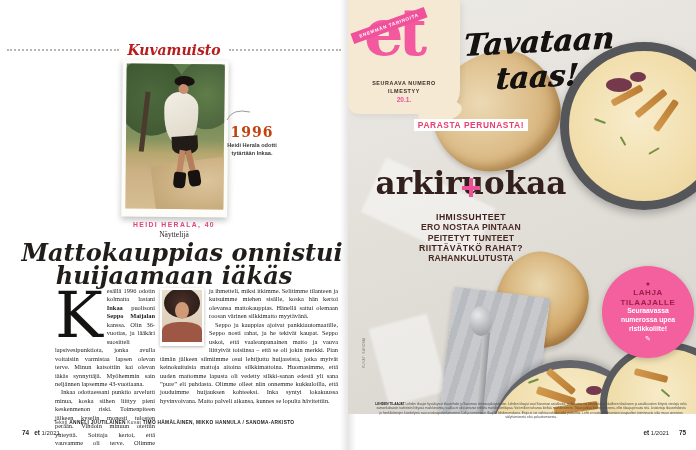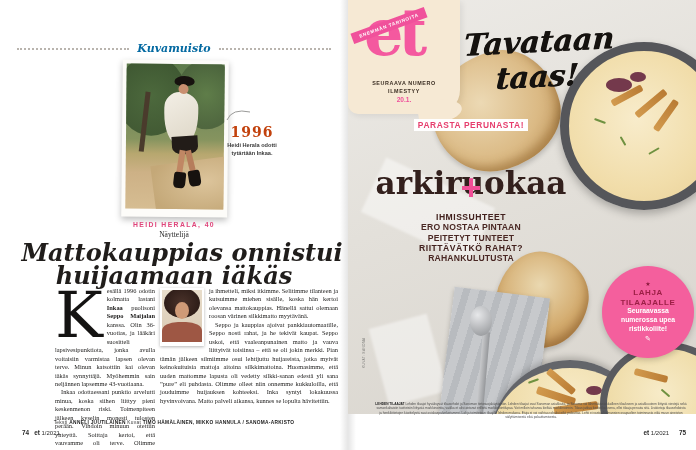--- a/index.html
+++ b/index.html
@@ -2,21 +2,21 @@
 <html><head>
 <meta charset="utf-8">
 <style>
   html,body{margin:0;padding:0;background:#fff;}
   #spread{position:relative;width:696px;height:450px;background:#fff;overflow:hidden;
     font-family:"Liberation Sans",sans-serif;}
   .abs{position:absolute;}
   
   .kicker-row{left:0;top:42px;width:348px;display:flex;align-items:center;justify-content:center;gap:8px;}
   .dotline{width:112px;border-top:2px dotted #b9b4ae;height:0;}
-  .kicker{font-family:"DejaVu Serif",serif;font-style:italic;font-weight:bold;font-size:11px;color:#0369a1;}
+  .kicker{font-family:"DejaVu Serif",serif;font-style:italic;font-weight:bold;font-size:14px;color:#b91c1c;}
   .polaroid{left:122px;top:60px;width:98px;height:145px;background:#fdfcf9;padding:4px 4px 8px 4px;
     box-shadow:0 3px 6px rgba(0,0,0,.25);transform:rotate(.6deg);}
   .scene{position:relative;width:100%;height:100%;overflow:hidden;
     background:linear-gradient(180deg,#5d7a4a 0%,#71885a 30%,#86945f 52%,#b7a76f 62%,#cdb186 75%,#d6bd92 100%);}
   .foliage1{left:-10px;top:-8px;width:70px;height:80px;border-radius:50%;background:radial-gradient(circle,#49663a,#3c5530 70%);opacity:.9;}
   .foliage2{left:50px;top:-5px;width:60px;height:70px;border-radius:50%;background:radial-gradient(circle,#5d7c47,#48603a 70%);opacity:.85;}
   .trunk{left:16px;top:28px;width:5px;height:60px;background:#4a3b2c;transform:rotate(6deg);}
   .path{left:28px;top:96px;width:90px;height:55px;background:radial-gradient(ellipse at 60% 40%,#dcc49b,#c4a878 75%);transform:rotate(-8deg);}
   .fig-hat{left:48px;top:12px;width:20px;height:10px;border-radius:50% 50% 40% 40%;background:#17120f;}
   .fig-face{left:52px;top:20px;width:10px;height:10px;border-radius:50%;background:#c98f70;}

